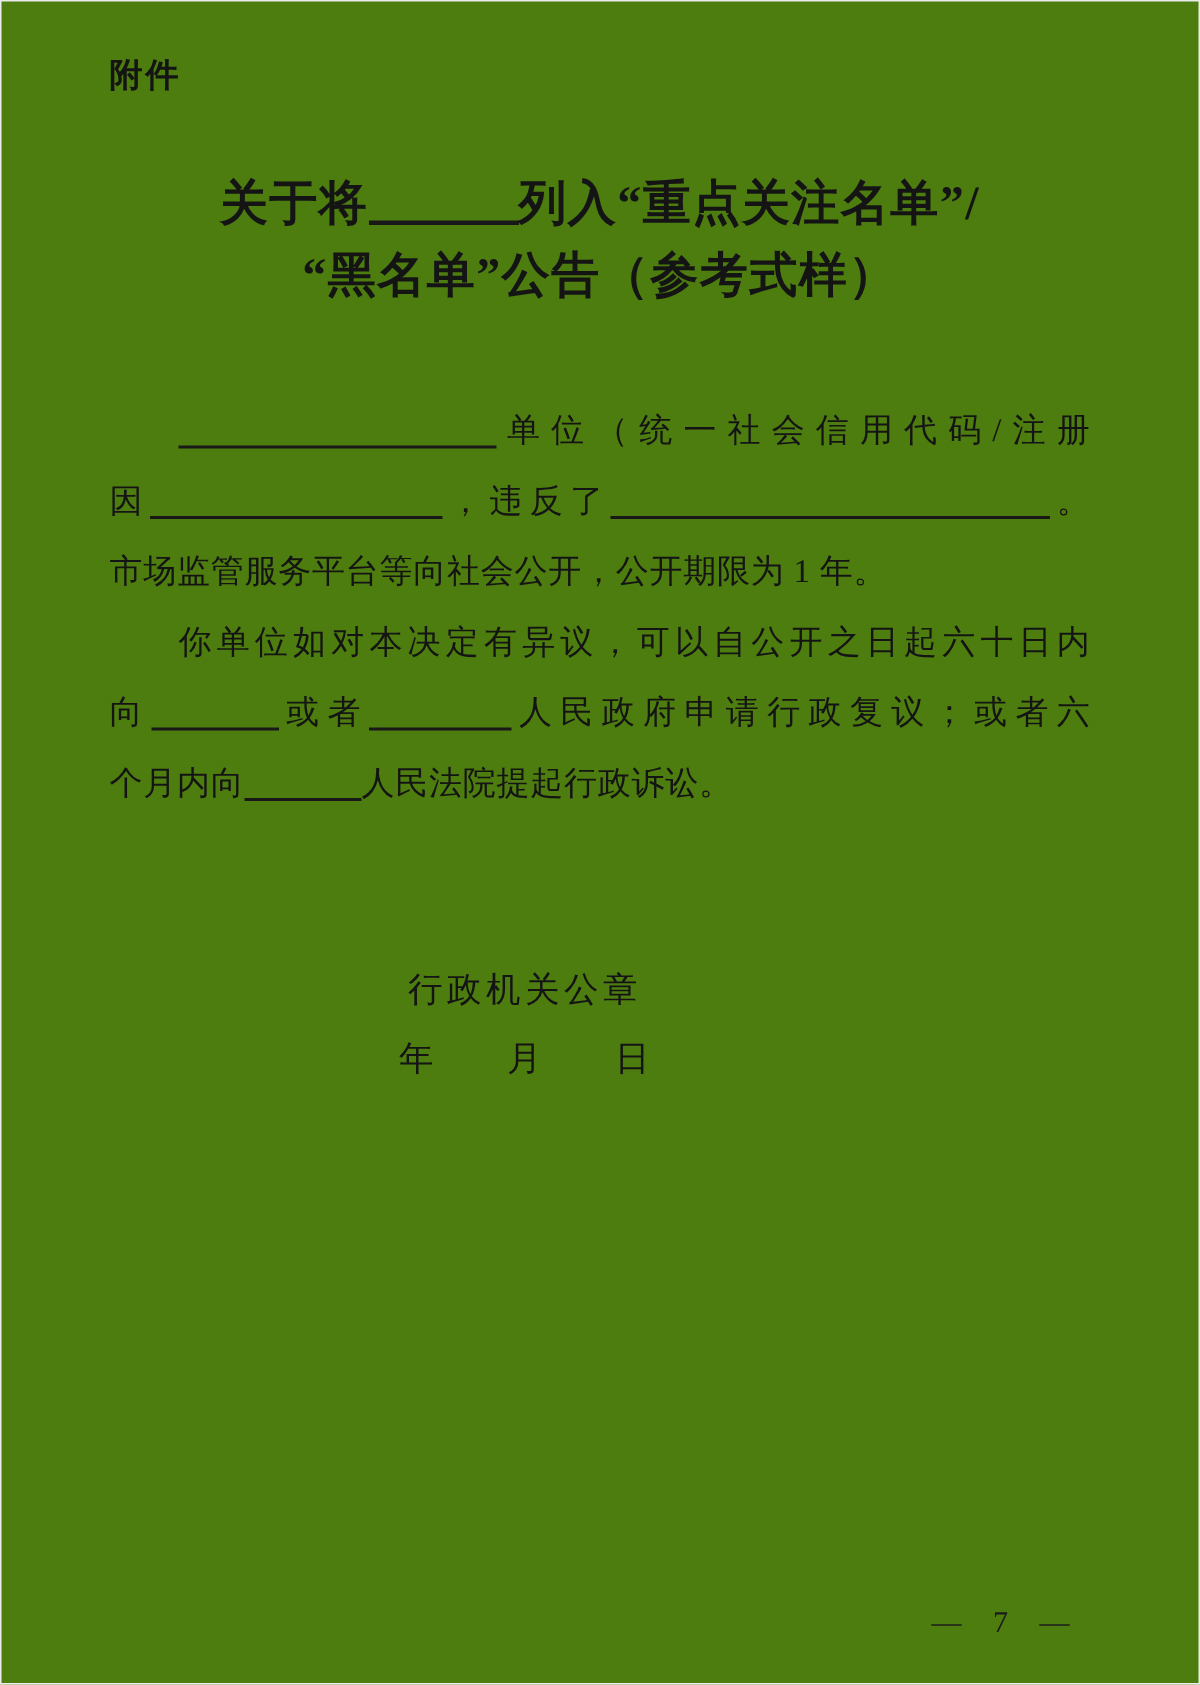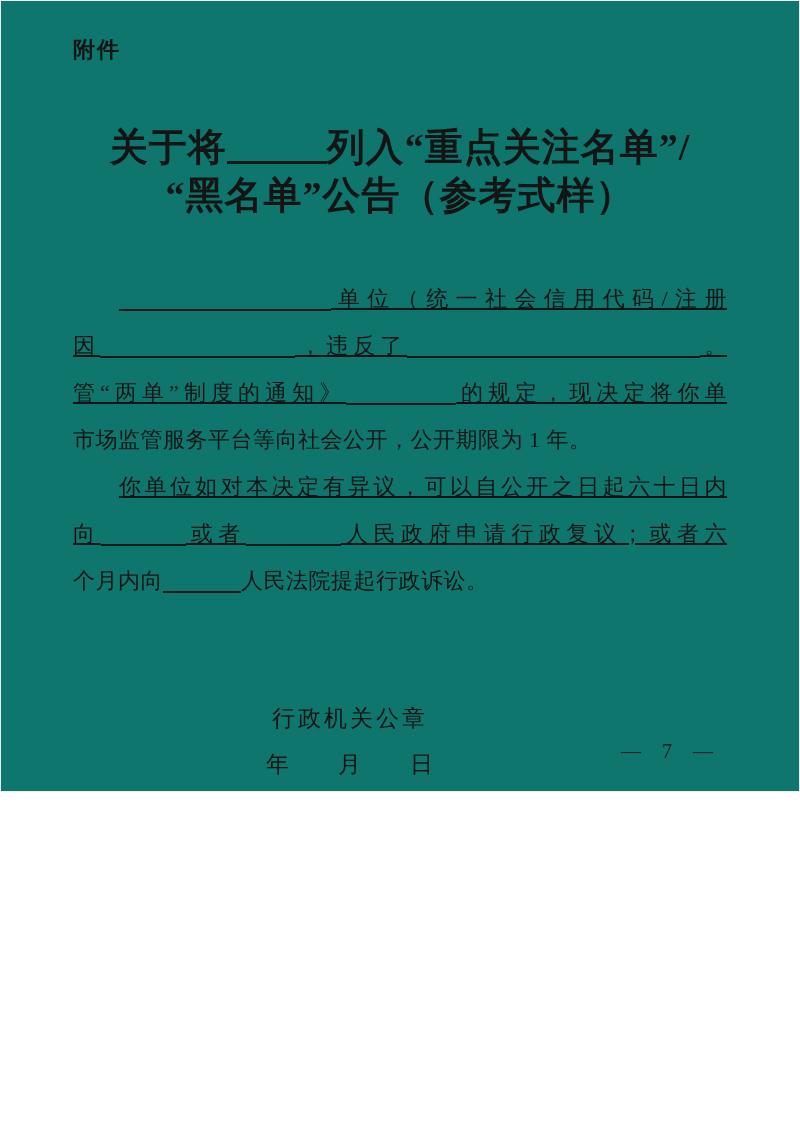--- a/index.html
+++ b/index.html
@@ -3,42 +3,42 @@
 <meta charset="utf-8">
 <style>
   html, body {
     margin: 0;
     padding: 0;
     background: #ffffff;
   }
   .page {
     position: relative;
     width: 800px;
-    height: 792px;
+    height: 1123px;
     margin: 0 auto;
-    background: #0f766e;
+    background: #4d7c0f;
     box-sizing: border-box;
     padding: 34px 72px 0 72px;
     border: 1px solid #ececec;
     font-family: "Liberation Serif", "DejaVu Serif", serif;
     color: #141414;
     overflow: hidden;
   }
   .attachment {
     font-family: "Liberation Sans", "DejaVu Sans", sans-serif;
     font-weight: 700;
     font-size: 22px;
     line-height: 30px;
     letter-spacing: 2px;
   }
   .doc-title {
-    margin-top: 58px;
+    margin-top: 46px;
     text-align: center;
     font-weight: 700;
-    font-size: 38px;
+    font-size: 32px;
     line-height: 48px;
     letter-spacing: 1px;
   }
   .doc-title .line { white-space: nowrap; }
   .blank {
     display: inline-block;
     height: 1em;
     border-bottom: 2px solid #181818;
     vertical-align: -5px;
   }
@@ -51,21 +51,20 @@
     font-size: 22px;
   }
   .body-lines .line {
     height: 47px;
     line-height: 47px;
     letter-spacing: 0.5px;
   }
   .body-lines .line.justify {
     text-align: justify;
     text-align-last: justify;
-    text-decoration: underline;
   }
   .body-lines .line.indent {
     text-indent: 46px;
   }
   .signature {
     margin-top: 92px;
     font-size: 23px;
     text-align: center;
     padding-right: 100px;
   }
@@ -96,21 +95,20 @@
   <div class="attachment">附件</div>
 
   <div class="doc-title">
     <div class="line" id="title-line1"><span>关于将</span><span class="blank title-blank" style="width: 100px;"></span><span>列入“重点关注名单”/</span></div>
     <div class="line">“黑名单”公告（参考式样）</div>
   </div>
 
   <div class="body-lines" id="body-lines">
       <div class="line justify indent"><span class="blank" style="width: 212px;"></span><span>单位（统一社会信用代码/注册</span></div>
       <div class="line justify"><span>因</span><span class="blank" style="width: 195px;"></span><span>，违反了</span><span class="blank" style="width: 293px;"></span><span>。</span></div>
-      <div class="line justify"><span>管“两单”制度的通知》</span><span class="blank" style="width: 110px;"></span><span>的规定，现决定将你单</span></div>
       <div class="line"><span>市场监管服务平台等向社会公开，公开期限为 1 年。</span></div>
       <div class="line justify indent"><span>你单位如对本决定有异议，可以自公开之日起六十日内</span></div>
       <div class="line justify"><span>向</span><span class="blank" style="width: 85px;"></span><span>或者</span><span class="blank" style="width: 95px;"></span><span>人民政府申请行政复议；或者六</span></div>
       <div class="line"><span>个月内向</span><span class="blank" style="width: 78px;"></span><span>人民法院提起行政诉讼。</span></div>
     </div>
 
   <div class="signature">
     <div class="seal">行政机关公章</div>
     <div class="date">年　　月　　日</div>
   </div>

